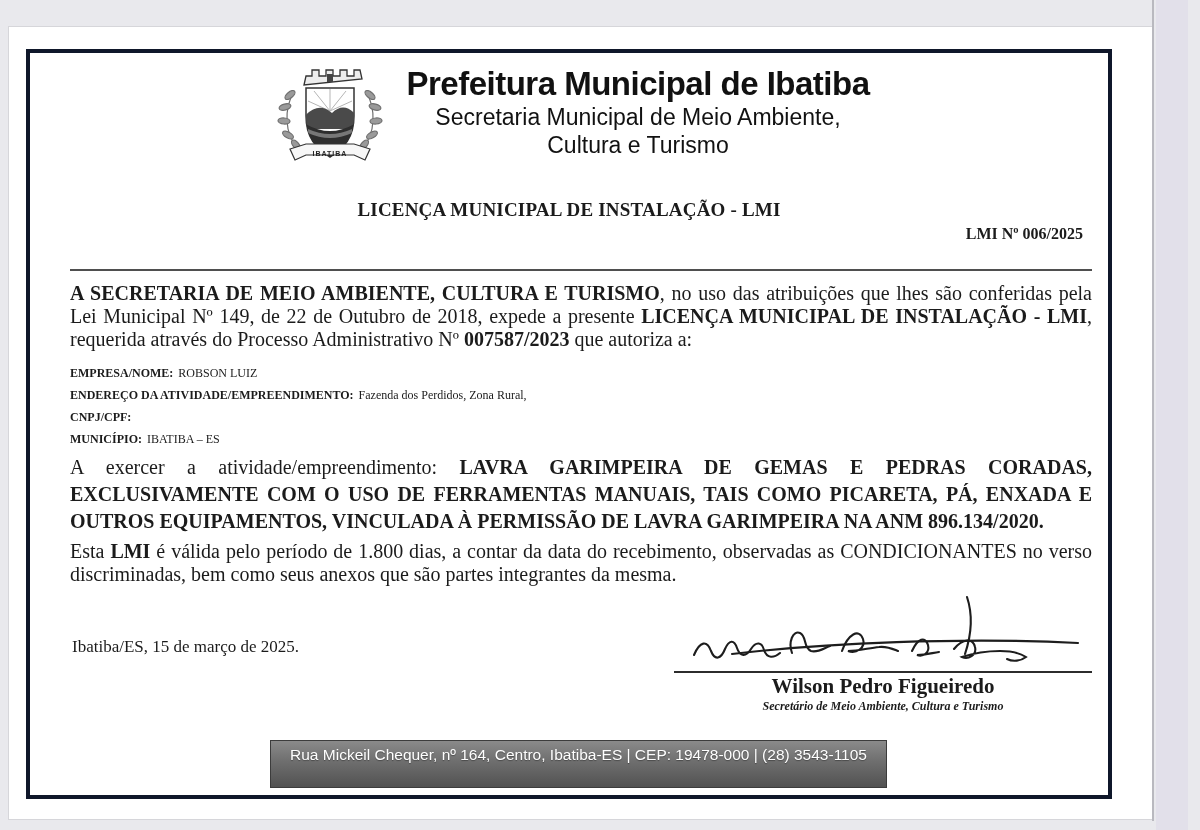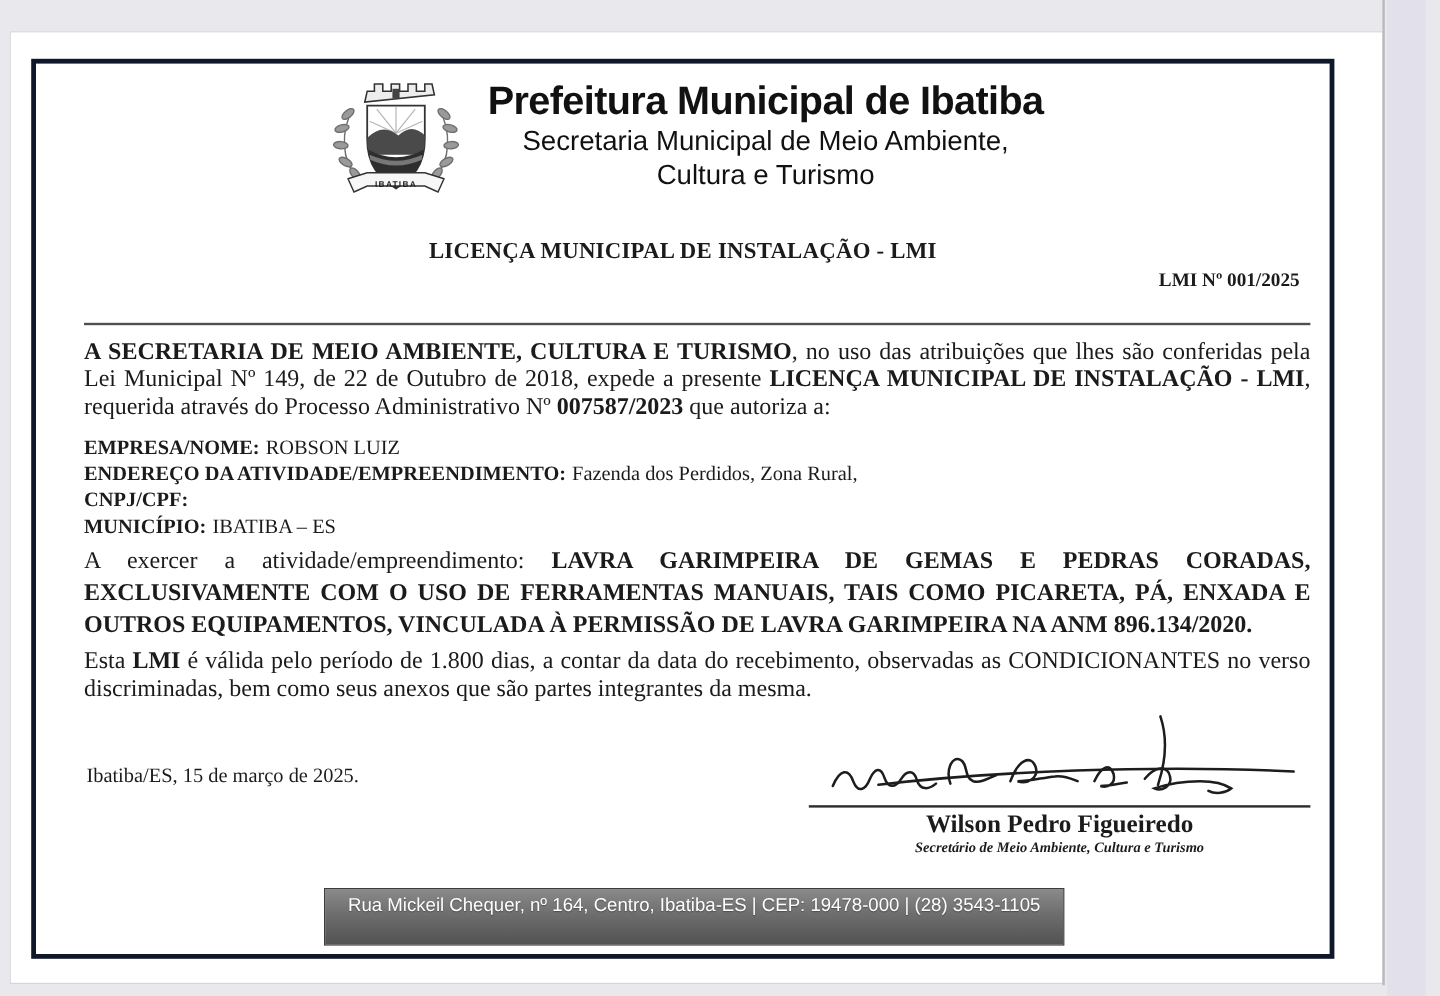--- a/index.html
+++ b/index.html
@@ -52,21 +52,21 @@
     position:absolute; top:172px; right:25px;
     font-weight:bold; font-size:16px;
   }
   .rule {
     position:absolute; top:216px; left:40px; right:16px; height:0;
     border-top:2px solid #4f4f4f;
   }
   
   .para { position:absolute; left:40px; right:16px; text-align:justify; font-size:20px; }
   .intro    { top:229px; line-height:23px; }
-  .fields   { position:absolute; left:40px; right:16px; top:309px; font-size:17px; line-height:22px; }
+  .fields   { position:absolute; left:40px; right:16px; top:309px; font-size:12px; line-height:22px; }
   .field-val { margin-left:5px; }
   .activity { top:401px; line-height:27px; }
   .validity { top:487px; line-height:23px; }
   .b { font-weight:bold; }
   .date-line { position:absolute; left:42px; top:584px; font-size:17px; }
   
   .signature-block {
     position:absolute; top:540px; right:16px; width:418px; text-align:center;
   }
   .sig-script { display:block; width:418px; height:80px; margin-bottom:-2px; }
@@ -142,21 +142,21 @@
         </svg>
       </div>
       <div class="letterhead-text">
         <div class="lh-title">Prefeitura Municipal de Ibatiba</div>
         <div class="lh-sub">Secretaria Municipal de Meio Ambiente,</div>
         <div class="lh-sub">Cultura e Turismo</div>
       </div>
     </div>
 
     <div class="doc-title">LICENÇA MUNICIPAL DE INSTALAÇÃO - LMI</div>
-    <div class="lmi-number">LMI Nº 001/2025</div>
+    <div class="lmi-number">LMI Nº 006/2025</div>
     <div class="rule"></div>
 
     <p class="para intro">
       <span class="b">A SECRETARIA DE MEIO AMBIENTE, CULTURA E TURISMO</span><span>, no uso das atribuições que lhes são conferidas pela Lei Municipal Nº 149, de 22 de Outubro de 2018, expede a presente </span><span class="b">LICENÇA MUNICIPAL DE INSTALAÇÃO - LMI</span><span>, requerida através do Processo Administrativo Nº </span><span class="b">007587/2023</span><span> que autoriza a:</span>
     </p>
 
     <div class="fields">
       <div>
         <span class="b">EMPRESA/NOME:</span><span class="field-val">ROBSON LUIZ</span>
       </div>

